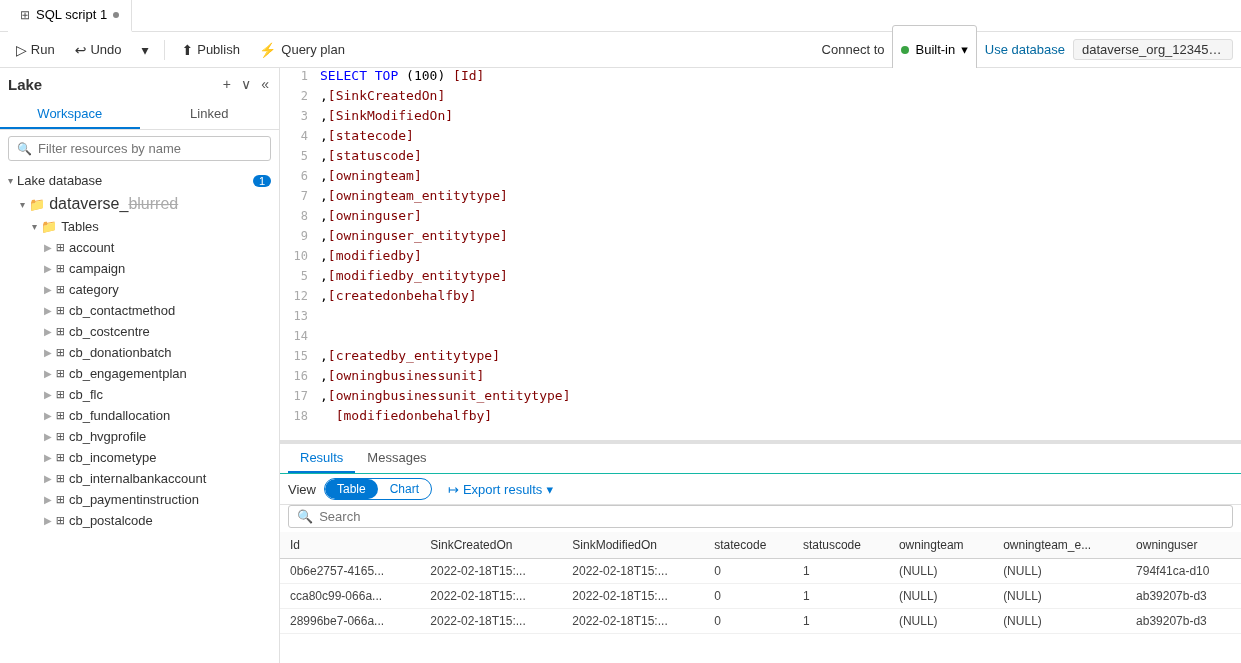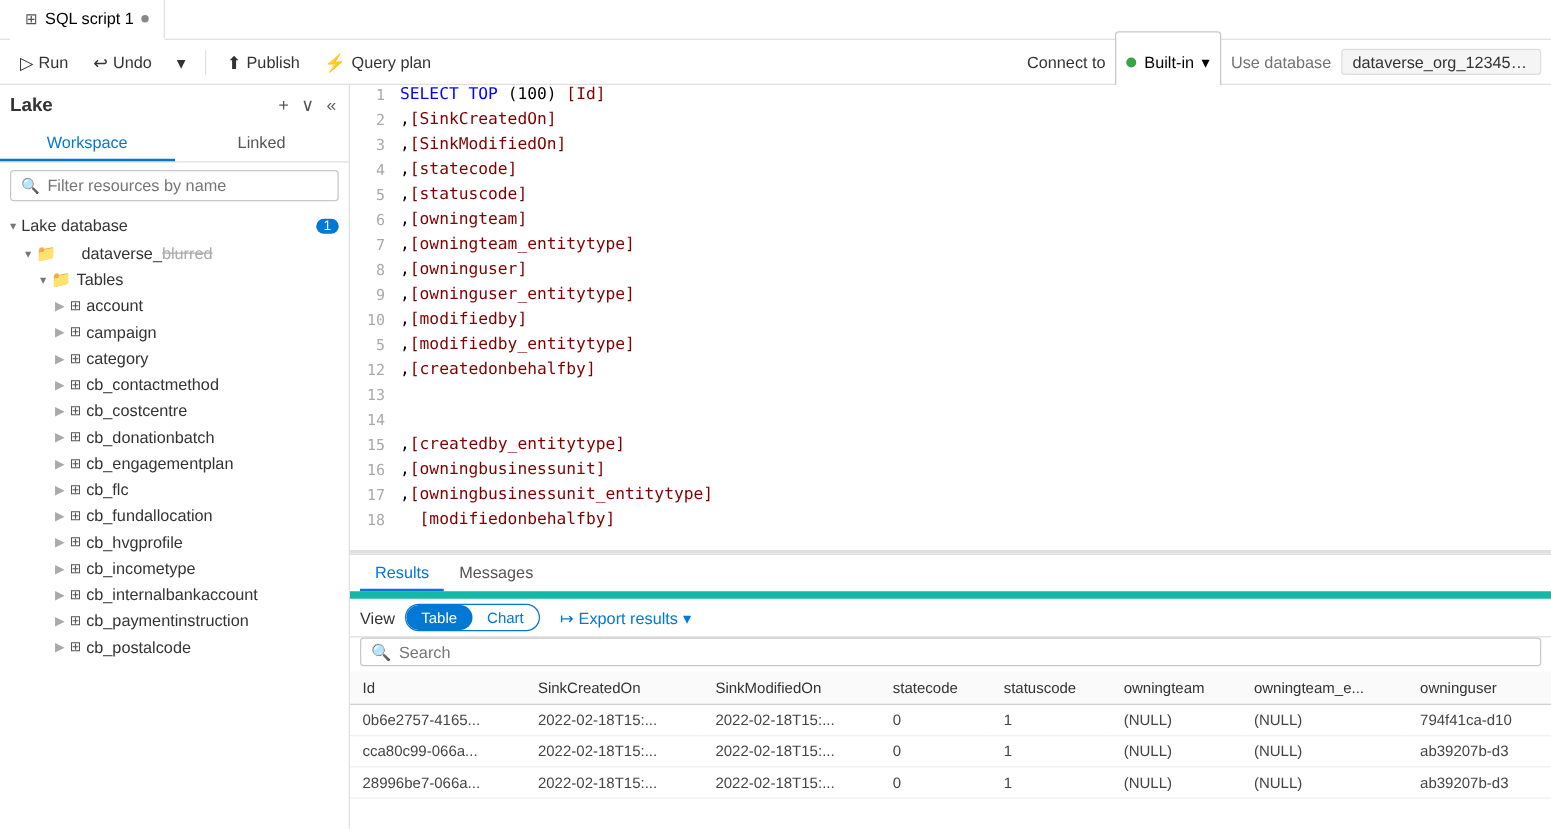--- a/index.html
+++ b/index.html
@@ -17,21 +17,21 @@
 
     
     .toolbar { display: flex; align-items: center; height: 36px; background: #fff; border-bottom: 1px solid #e0e0e0; padding: 0 8px; gap: 4px; }
     .toolbar-btn { display: flex; align-items: center; gap: 4px; padding: 4px 8px; border: none; background: none; cursor: pointer; font-size: 13px; color: #333; border-radius: 3px; }
     .toolbar-btn .icon { font-size: 14px; }
     .toolbar-sep { width: 1px; height: 20px; background: #e0e0e0; margin: 0 4px; }
     .toolbar-right { margin-left: auto; display: flex; align-items: center; gap: 8px; }
     .connect-label { font-size: 13px; color: #333; }
     .connect-select { display: flex; align-items: center; gap: 6px; border: 1px solid #c8c8c8; border-radius: 3px; padding: 16px 8px; background: #fff; cursor: pointer; }
     .connect-green { width: 8px; height: 8px; border-radius: 50%; background: #3aa343; }
-    .use-db-label { font-size: 13px; color: #737373; }
+    .use-db-label { font-size: 13px; color: #0369a1; }
     .use-db-value { font-size: 13px; color: #333; background: #f5f5f5; border: 1px solid #ddd; padding: 2px 8px; border-radius: 3px; max-width: 160px; overflow: hidden; text-overflow: ellipsis; white-space: nowrap; }
 
     
     .main { display: flex; flex: 1; overflow: hidden; }
 
     
     .sidebar { width: 280px; min-width: 280px; border-right: 1px solid #e0e0e0; display: flex; flex-direction: column; background: #fff; }
     .sidebar-header { display: flex; align-items: center; justify-content: space-between; padding: 6px 8px; }
     .sidebar-title { font-size: 15px; font-weight: 600; color: #333; }
     .sidebar-icons { display: flex; gap: 6px; }
@@ -59,21 +59,21 @@
     .code-area { flex: 1; overflow-y: auto; background: #fff; padding: 0; min-height: 200px; max-height: 380px; }
     .code-line { display: flex; align-items: flex-start; min-height: 20px; font-family: 'Consolas', monospace; font-size: 13px; }
     .line-num { width: 36px; min-width: 36px; text-align: right; padding-right: 8px; color: #aaa; font-size: 12px; padding-top: 1px; user-select: none; }
     .line-content { flex: 1; padding-left: 4px; white-space: pre; }
     .kw { color: #0000ff; font-weight: normal; }
     .col { color: #800000; }
     .scroll-indicator { height: 3px; background: #e0e0e0; }
 
     
     .results-pane { border-top: 1px solid #e0e0e0; display: flex; flex-direction: column; background: #fff; height: 220px; }
-    .results-tabs { display: flex; border-bottom: 6px solid #14b8a6; padding: 0 8px; align-items: flex-end; }
+    .results-tabs { display: flex; border-bottom: 1px solid #14b8a6; padding: 0 8px; align-items: flex-end; }
     .results-tab { padding: 6px 12px; font-size: 13px; color: #555; cursor: pointer; border-bottom: 2px solid transparent; }
     .results-tab.active { color: #0078d4; border-bottom: 2px solid #0078d4; }
     .results-toolbar { display: flex; align-items: center; padding: 4px 8px; gap: 8px; border-bottom: 1px solid #e0e0e0; }
     .view-label { font-size: 13px; color: #333; }
     .view-toggle { display: flex; border-radius: 12px; overflow: hidden; border: 1px solid #0078d4; }
     .view-btn { padding: 3px 12px; font-size: 12px; cursor: pointer; border: none; background: none; color: #0078d4; }
     .view-btn.active { background: #0078d4; color: #fff; border-radius: 10px; }
     .export-btn { display: flex; align-items: center; gap: 4px; font-size: 13px; color: #0078d4; cursor: pointer; border: none; background: none; margin-left: 8px; }
     .results-search { margin: 0 8px 4px 8px; border: 1px solid #c8c8c8; border-radius: 3px; display: flex; align-items: center; padding: 3px 8px; gap: 6px; }
     .results-search input { border: none; outline: none; font-size: 13px; width: 100%; }
@@ -155,21 +155,21 @@
         <div class="tree-section">
           <div class="tree-section-header">
             <span class="chevron chevron-down">▾</span>
             <span class="tree-section-title">Lake database</span>
             <span class="badge">1</span>
           </div>
           <div class="tree-group">
             <div class="tree-item">
               <span class="chevron chevron-down">▾</span>
               <span class="folder-icon">📁</span>
-              <span class="tree-item-label" style="font-size:13px;color:#333;margin-left:16px;">dataverse_<span style="text-decoration:line-through;color:#aaa;">blurred</span></span>
+              <span class="tree-item-label" style="font-size:16px;color:#333;">dataverse_<span style="text-decoration:line-through;color:#aaa;">blurred</span></span>
             </div>
             <div class="tree-group">
               <div class="tree-item">
                 <span class="chevron chevron-down">▾</span>
                 <span class="folder-icon">📁</span>
                 <span class="tree-item-label">Tables</span>
               </div>
               <div id="tables-list" class="tree-group">
                   <div class="tree-item">
     <span style="color:#aaa;font-size:10px;">▶</span>

